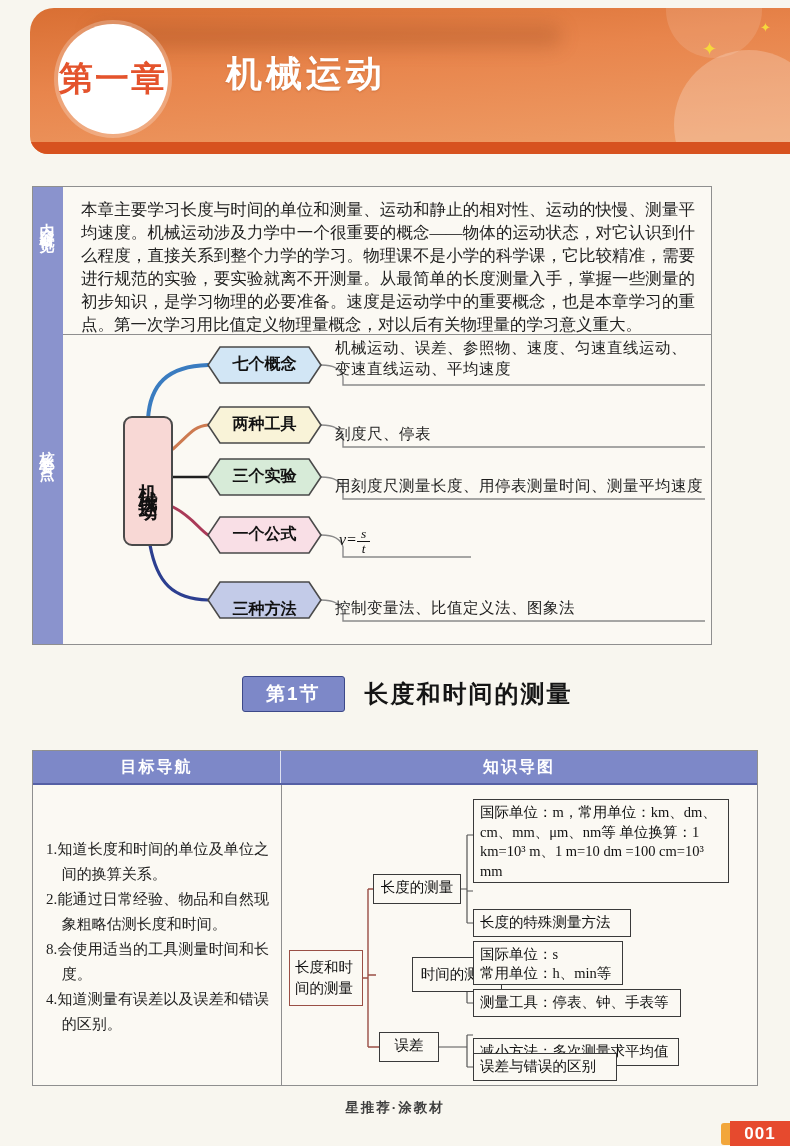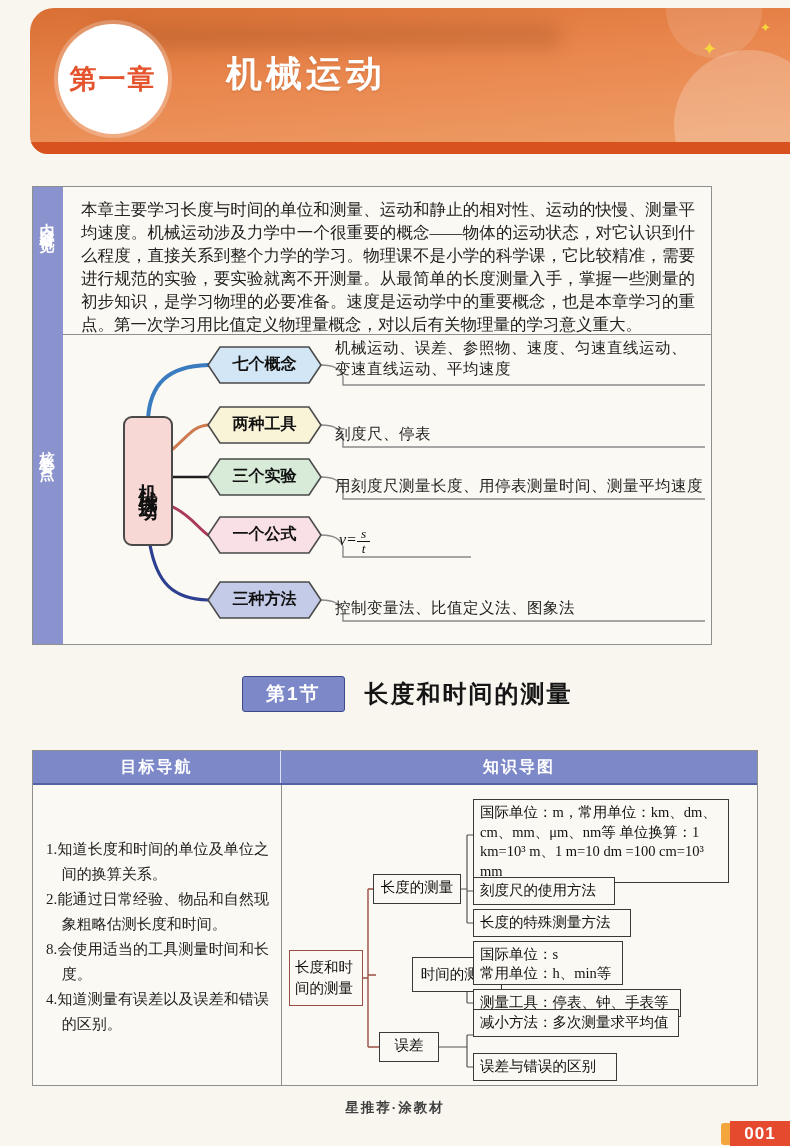--- a/index.html
+++ b/index.html
@@ -15,21 +15,21 @@
   .band-strip { position:absolute; left:0; right:0; bottom:0; height:12px; background:#d7521f; }
   .band-circle-deco1 { position:absolute; right:-34px; bottom:-46px; width:150px; height:150px;
     border-radius:50%; background:rgba(255,255,255,.22); }
   .band-circle-deco2 { position:absolute; right:28px; top:-46px; width:96px; height:96px;
     border-radius:50%; background:rgba(255,255,255,.12); }
   .band-star1 { position:absolute; left:672px; top:30px; color:#f6d83c; font-size:18px; }
   .band-star2 { position:absolute; left:730px; top:12px; color:#f6d83c; font-size:13px; }
   .chapter-badge { position:absolute; left:28px; top:16px; width:110px; height:110px;
     background:#ffffff; border-radius:50%; display:flex; align-items:center; justify-content:center;
     box-shadow:0 0 0 4px rgba(255,255,255,.25); }
-  .chapter-badge span { color:#e4532c; font-size:27px; font-weight:bold; letter-spacing:2px; }
+  .chapter-badge span { color:#e4532c; font-size:34px; font-weight:bold; letter-spacing:2px; }
   .chapter-title { position:absolute; left:196px; top:42px; color:#ffffff; font-size:36px;
     font-weight:bold; letter-spacing:4px; text-shadow:0 1px 2px rgba(160,70,20,.35); }
 
   
   .panel1 { position:absolute; left:32px; top:186px; width:680px; height:459px;
     border:1px solid #8f8f8f; background:#fbf9f3; }
   .panel1-stripe { position:absolute; left:0; top:0; bottom:0; width:30px; background:#8a93cd; }
   .v-label { position:absolute; left:4px; writing-mode:vertical-rl; color:#ffffff;
     font-size:15px; letter-spacing:5px; font-weight:bold; transform:skewY(-3deg); }
   .v-label.top { top:24px; }
@@ -84,21 +84,21 @@
   .tnode.root { border:1.5px solid #9a4f45; width:74px; left:8px; top:165px; height:56px;
     display:flex; align-items:center; text-align:left; line-height:21px; padding:2px 5px; }
   .tnode.l2a { left:92px; top:89px;  width:88px; height:30px; text-align:center; }
   .tnode.l2b { left:95px; top:172px; width:90px; height:35px; display:flex; align-items:center; justify-content:center;margin-left:36px; }
   .tnode.l2c { left:98px; top:247px; width:60px; height:30px; text-align:center; }
   .tnode.leafA { left:192px; top:14px;  width:256px; height:84px; line-height:19.5px; }
   .tnode.leafB { left:192px; top:92px;  width:142px; height:28px; }
   .tnode.leafC { left:192px; top:124px; width:158px; height:28px; }
   .tnode.leafD { left:192px; top:156px; width:150px; height:44px; }
   .tnode.leafE { left:192px; top:204px; width:208px; height:28px; }
-  .tnode.leafF { left:192px; top:224px; width:206px; height:28px; }
+  .tnode.leafF { left:192px; top:253px; width:206px; height:28px; }
   .tnode.leafG { left:192px; top:268px; width:144px; height:28px; }
 
   
   .footer-brand { position:absolute; left:0; top:1099px; width:790px; text-align:center;
     font-size:13.5px; font-weight:bold; color:#3f3f3f; letter-spacing:2px; }
   .page-badge { position:absolute; right:0; top:1121px; display:flex; align-items:center;margin-left:28px; }
   .page-badge .tab { width:12px; height:22px; background:#f2a63b; border-radius:3px 0 0 3px; margin-right:-3px; }
   .page-badge .num { width:60px; height:25px; background:#e64a2e; color:#fff; font-size:17px;
     font-weight:bold; letter-spacing:1px; display:flex; align-items:center; justify-content:center; }
 </style>
@@ -149,21 +149,21 @@
       </svg>
 
       <div class="mm-center">
         <span>机械运动</span>
       </div>
 
       <div class="mm-hexlabel" style="top:19px">七个概念</div>
       <div class="mm-hexlabel" style="top:79px">两种工具</div>
       <div class="mm-hexlabel" style="top:131px">三个实验</div>
       <div class="mm-hexlabel" style="top:189px">一个公式</div>
-      <div class="mm-hexlabel" style="top:254px">三种方法</div>
+      <div class="mm-hexlabel" style="top:264px">三种方法</div>
 
       <div class="mm-detail" style="top:3px">
         <span class="l1">机械运动、误差、参照物、速度、匀速直线运动、</span>
         <span class="l2">变速直线运动、平均速度</span>
       </div>
       <div class="mm-detail" style="top:89px">刻度尺、停表</div>
       <div class="mm-detail" style="top:141px">用刻度尺测量长度、用停表测量时间、测量平均速度</div>
       <div class="mm-formula" style="top:192px">
         <span>v=</span><span class="frac"><span class="num">s</span><span class="den">t</span></span>
       </div>
@@ -204,21 +204,20 @@
 
       <div class="tnode root">长度和时间的测量</div>
       <div class="tnode l2a">长度的测量</div>
       <div class="tnode l2b">时间的测量</div>
       <div class="tnode l2c">误差</div>
 
       <div class="tnode leafA">
         <span>国际单位：m，常用单位：km、dm、cm、mm、μm、nm等</span>
         <span>单位换算：1 km=10³ m、1 m=10 dm =100 cm=10³ mm</span>
       </div>
-      <div class="tnode leafB">刻度尺的使用方法</div>
       <div class="tnode leafC">长度的特殊测量方法</div>
       <div class="tnode leafD">
         <span style="display:block">国际单位：s</span>
         <span style="display:block">常用单位：h、min等</span>
       </div>
       <div class="tnode leafE">测量工具：停表、钟、手表等</div>
       <div class="tnode leafF">减小方法：多次测量求平均值</div>
       <div class="tnode leafG">误差与错误的区别</div>
     </div>
   </div>

